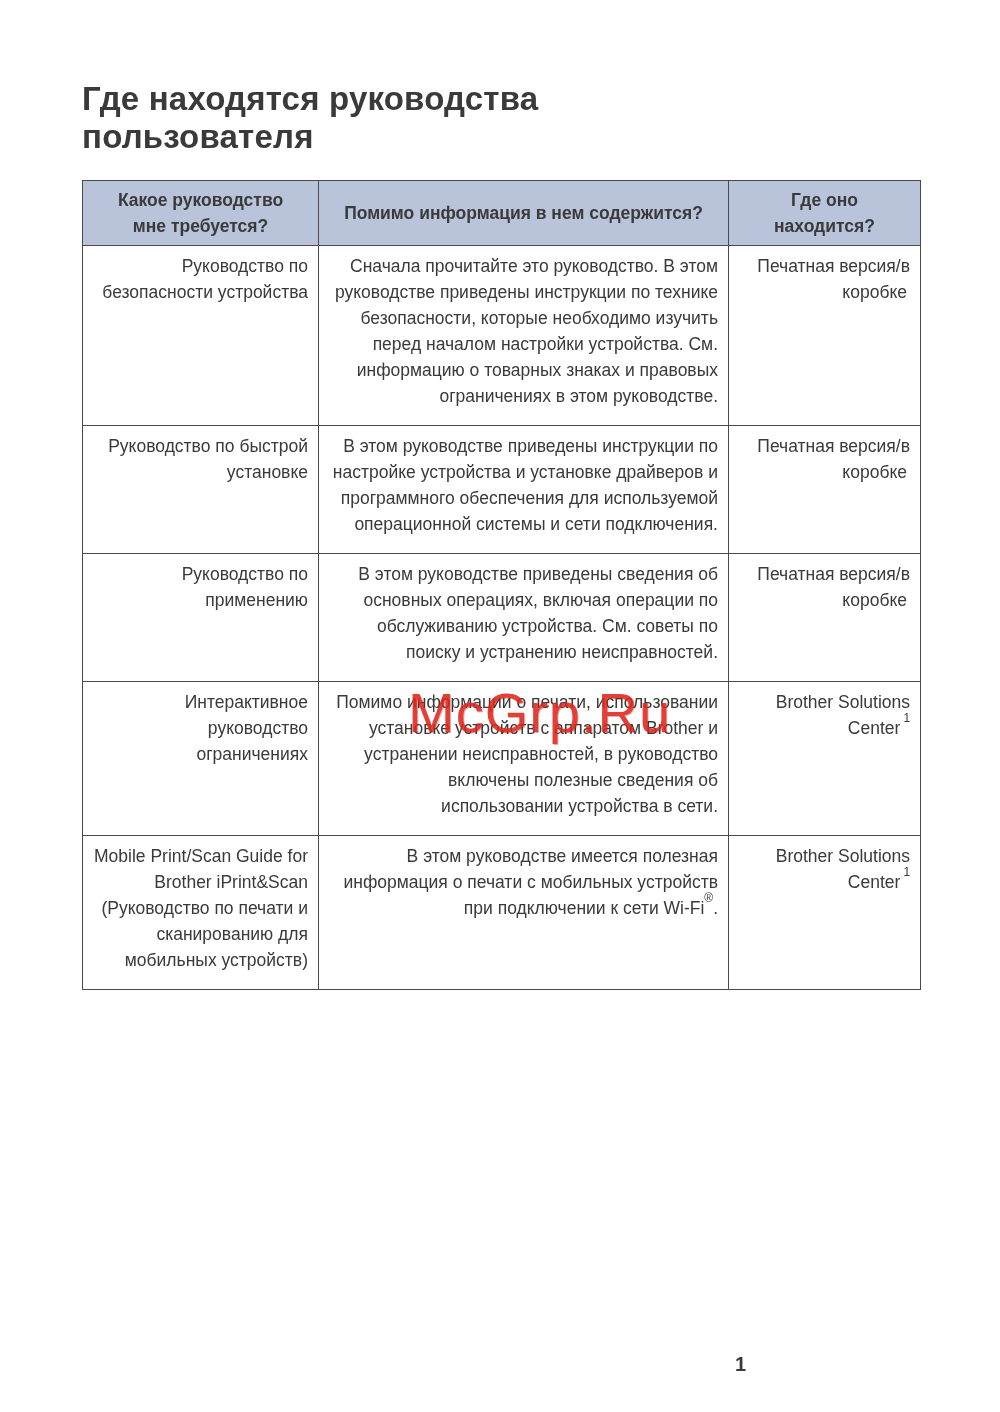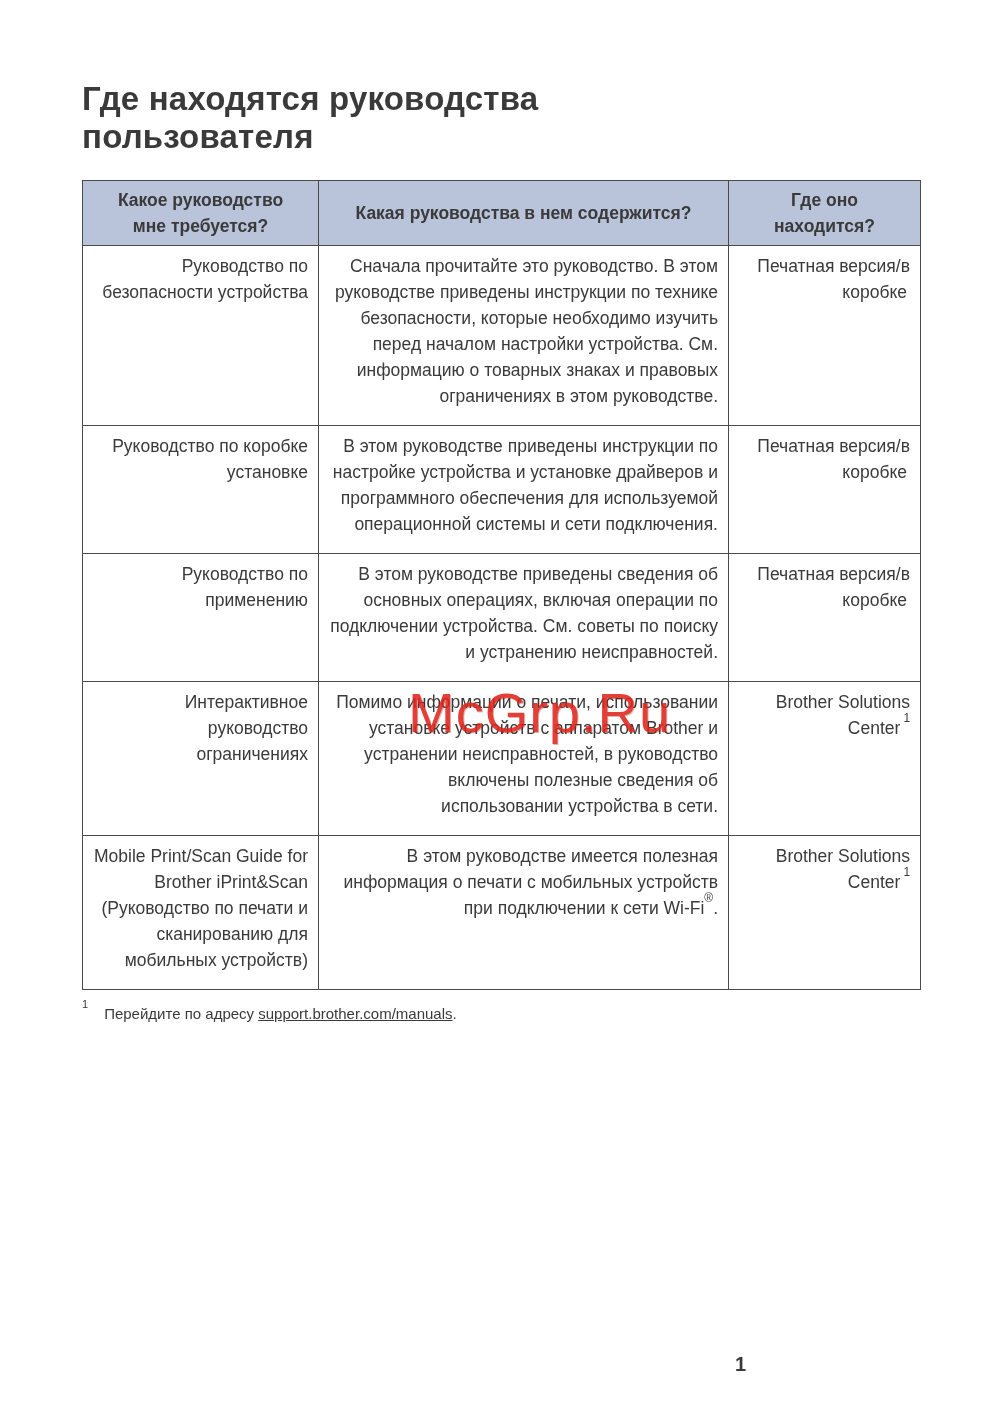--- a/index.html
+++ b/index.html
@@ -103,55 +103,52 @@
   <table class="manuals">
     <colgroup>
       <col class="c-guide">
         <col class="c-info">
         <col class="c-loc">
     </colgroup>
     <thead>
       <tr>
         <th>Какое руководство
 мне требуется?</th>
-        <th>Какая руководства в нем содержится?</th>
+        <th>Помимо информация в нем содержится?</th>
         <th>Где оно
 находится?</th>
       </tr>
     </thead>
     <tbody>
       <tr>
         <td>Руководство по безопасности устройства</td>
         <td><span>Сначала прочитайте это руководство. В этом руководстве приведены инструкции по технике безопасности, которые необходимо изучить перед началом настройки устройства. См. информацию о товарных знаках и правовых ограничениях в этом руководстве.</span><sup></sup><span></span></td>
         <td><span>Печатная версия/в коробке</span><sup class="loc-sup"></sup></td>
       </tr>
       <tr>
-        <td>Руководство по коробке установке</td>
+        <td>Руководство по быстрой установке</td>
         <td><span>В этом руководстве приведены инструкции по настройке устройства и установке драйверов и программного обеспечения для используемой операционной системы и сети подключения.</span><sup></sup><span></span></td>
         <td><span>Печатная версия/в коробке</span><sup class="loc-sup"></sup></td>
       </tr>
       <tr>
         <td>Руководство по применению</td>
-        <td><span>В этом руководстве приведены сведения об основных операциях, включая операции по подключении устройства. См. советы по поиску и устранению неисправностей.</span><sup></sup><span></span></td>
+        <td><span>В этом руководстве приведены сведения об основных операциях, включая операции по обслуживанию устройства. См. советы по поиску и устранению неисправностей.</span><sup></sup><span></span></td>
         <td><span>Печатная версия/в коробке</span><sup class="loc-sup"></sup></td>
       </tr>
       <tr>
         <td>Интерактивное руководство ограничениях</td>
         <td><span>Помимо информации о печати, использовании установке устройств с аппаратом Brother и устранении неисправностей, в руководство включены полезные сведения об использовании устройства в сети.</span><sup></sup><span></span></td>
         <td><span>Brother Solutions Center</span><sup class="loc-sup">1</sup></td>
       </tr>
       <tr>
         <td>Mobile Print/Scan Guide for Brother iPrint&amp;Scan (Руководство по печати и сканированию для мобильных устройств)</td>
         <td><span>В этом руководстве имеется полезная информация о печати с мобильных устройств при подключении к сети Wi-Fi</span><sup>®</sup><span>.</span></td>
         <td><span>Brother Solutions Center</span><sup class="loc-sup">1</sup></td>
       </tr>
     </tbody>
   </table>
 
-  <div class="footnote">
-    <sup class="marker">1</sup><span>Перейдите по адресу </span><a class="link">support.brother.com/manuals</a><span>.</span>
-  </div>
 
   <div class="watermark">McGrp.Ru</div>
 
   <div class="page-number">1</div>
 
 </div>
 
 </body></html>

